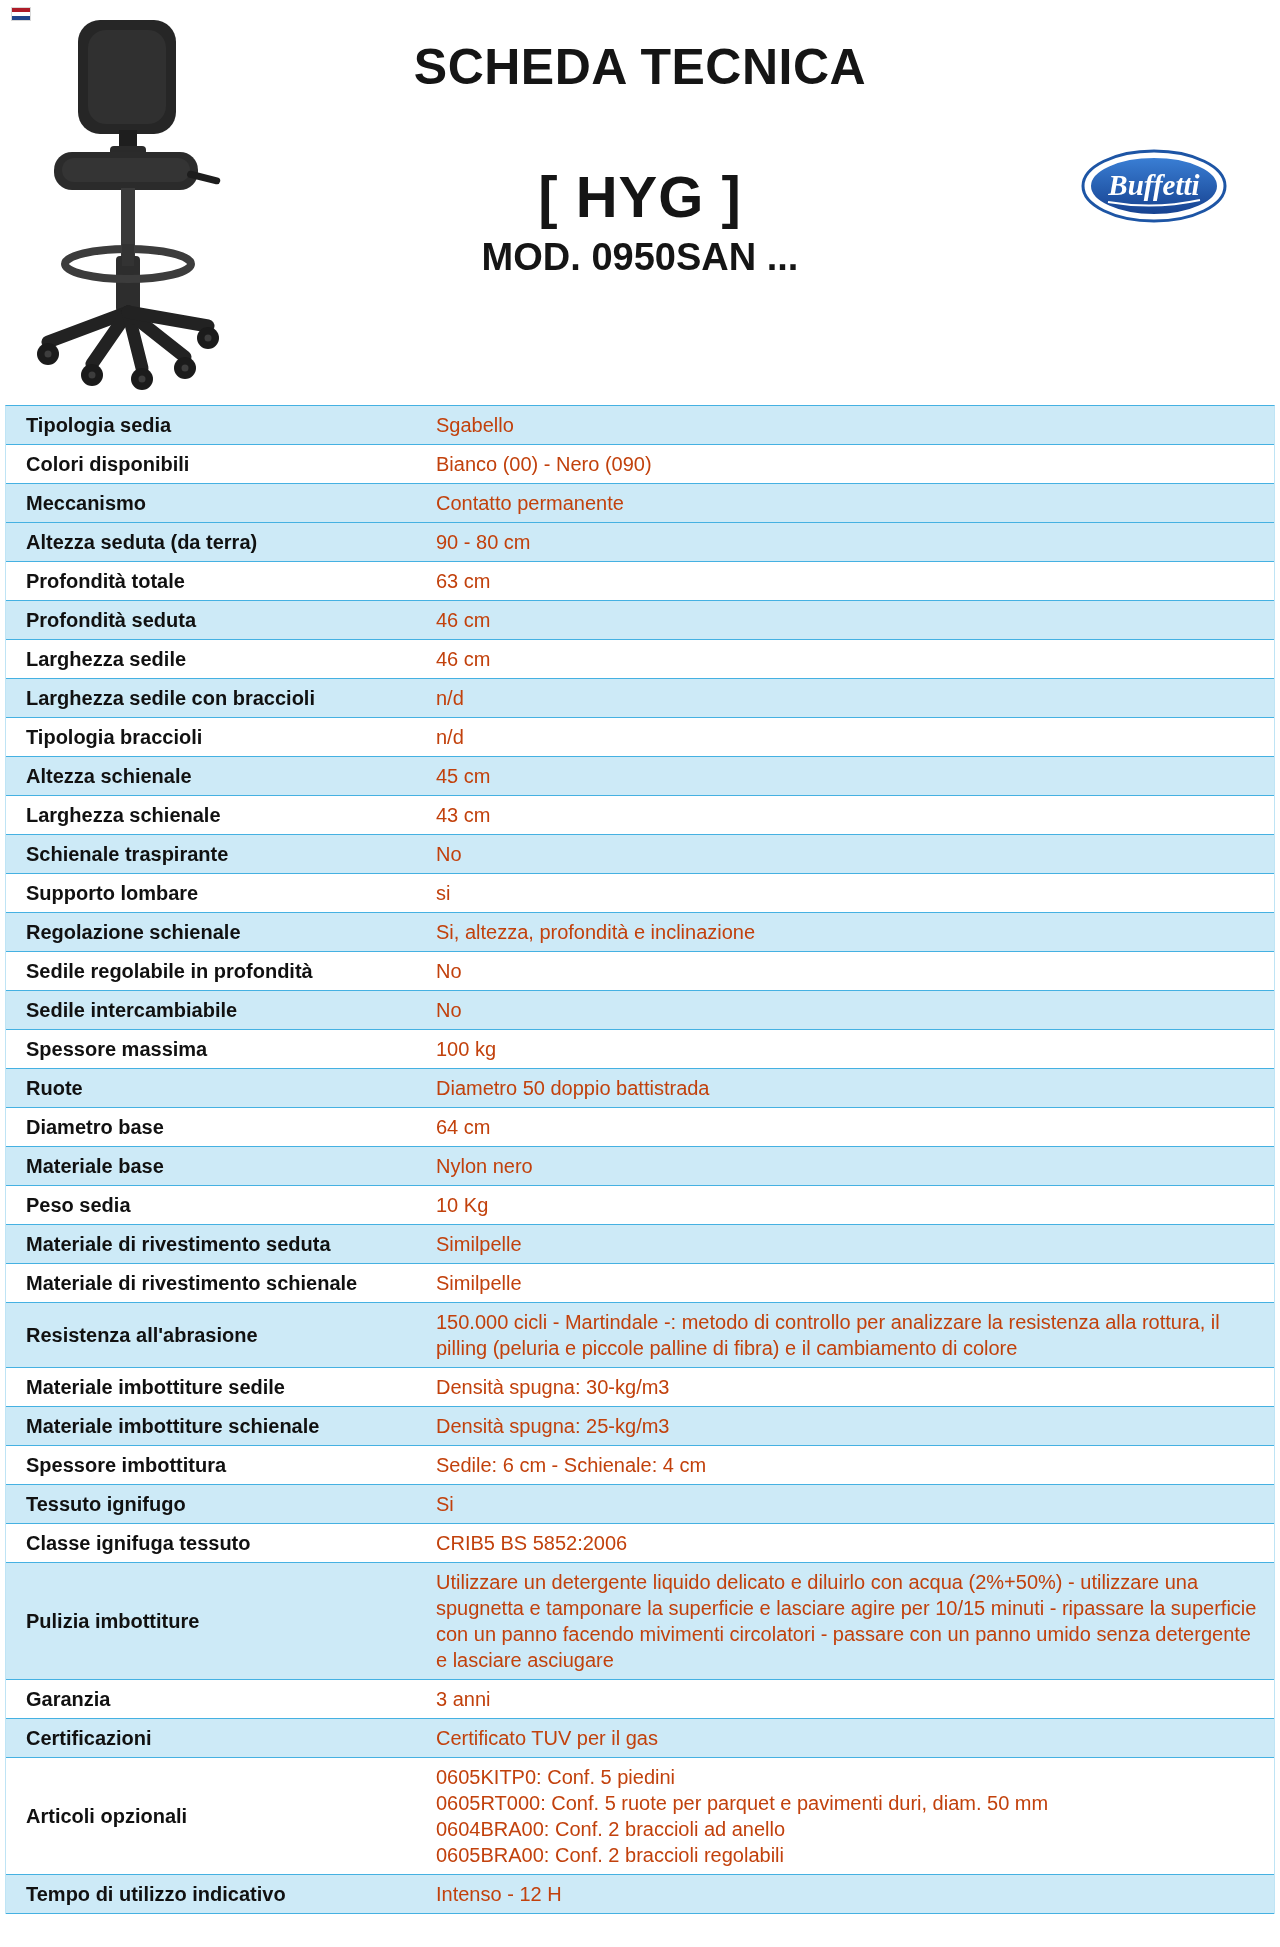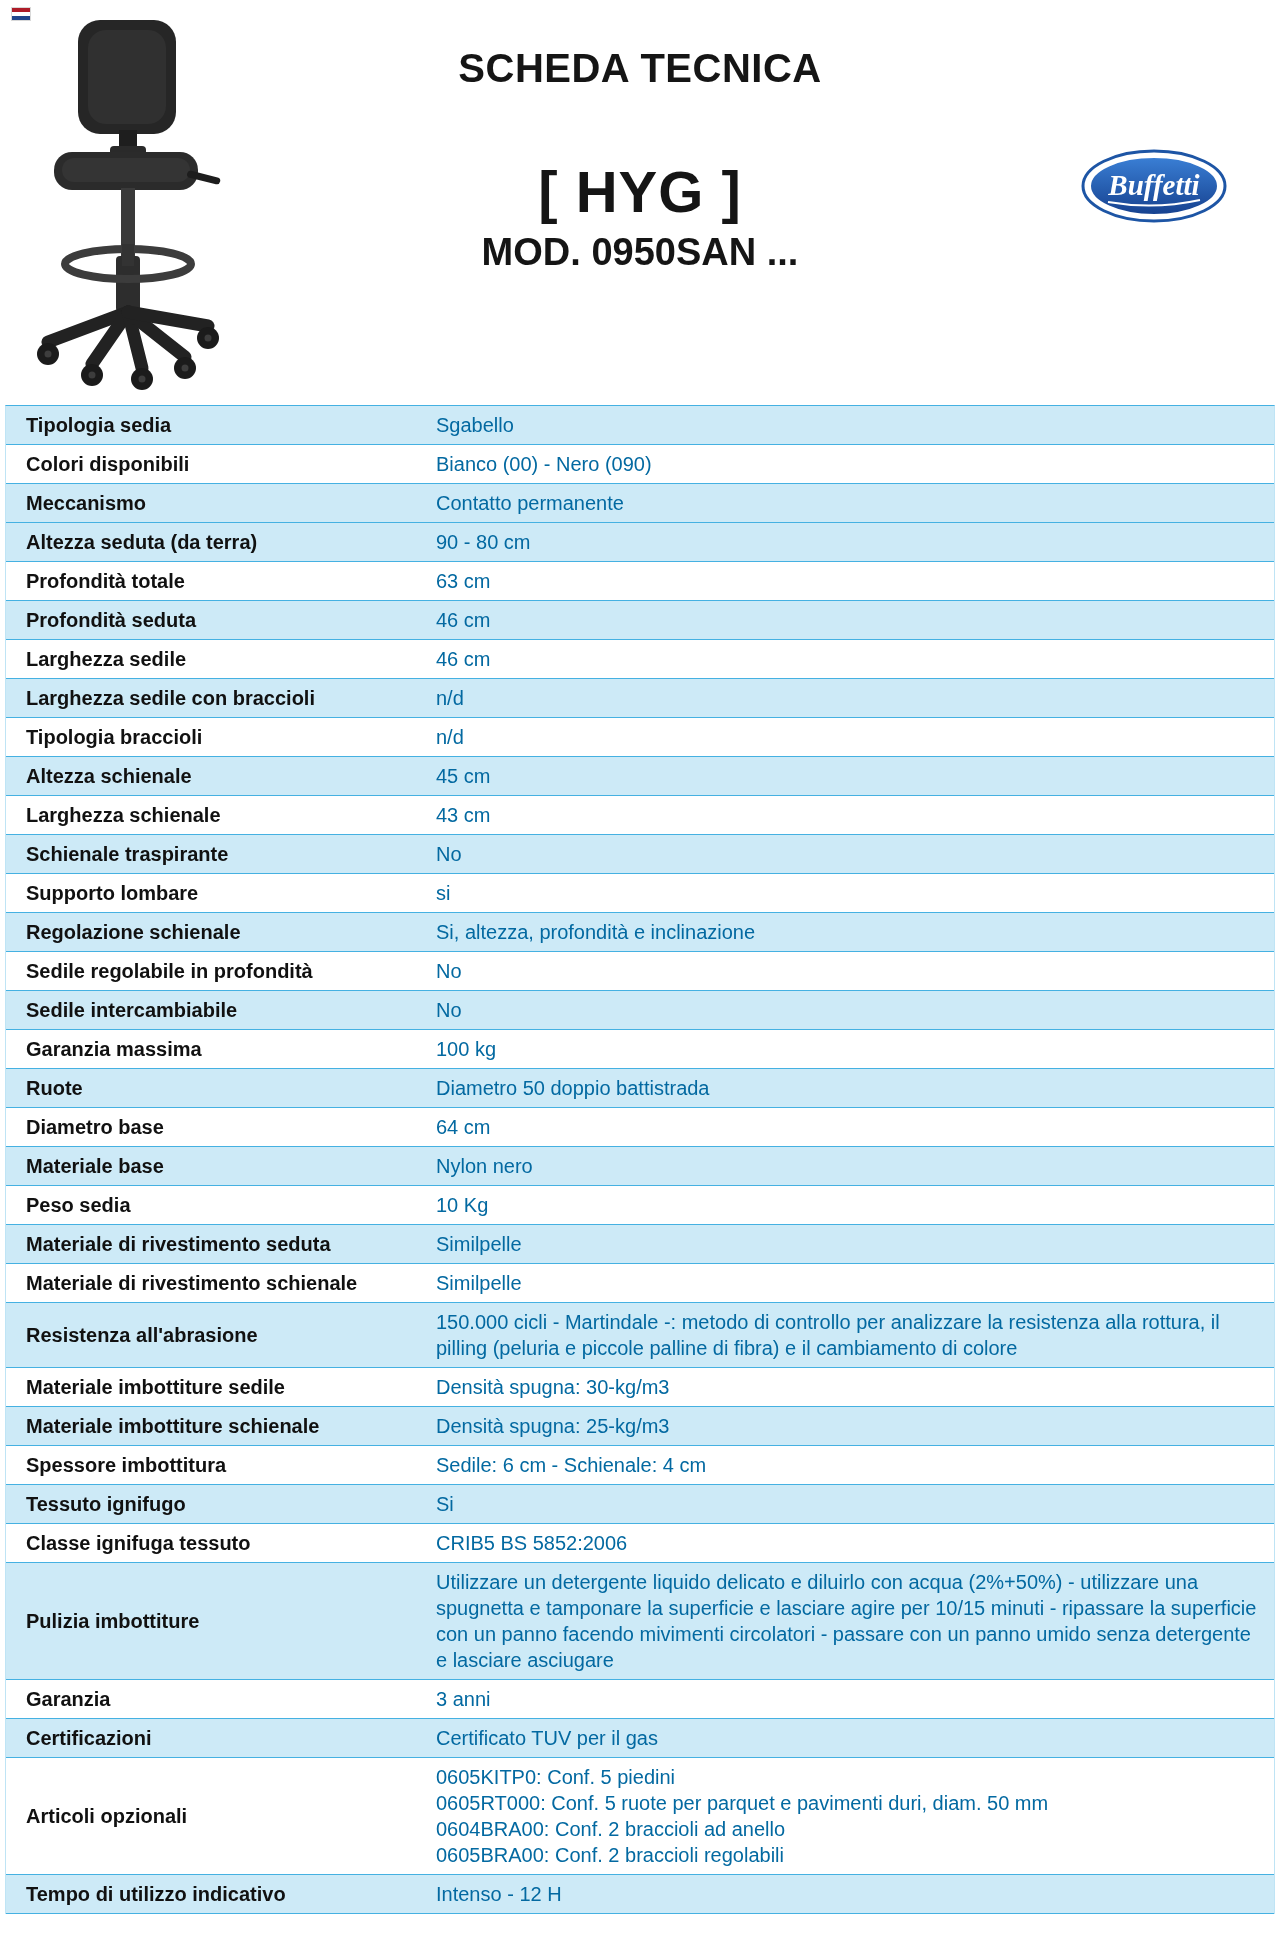--- a/index.html
+++ b/index.html
@@ -16,39 +16,39 @@
   .flag{position:absolute;left:12px;top:8px;width:18px;height:12px;
     box-shadow:0 0 0 1px rgba(0,0,0,.15);display:flex;flex-direction:column;}
   .flag span{flex:1;}
   .flag .f-r{background:#ae1c28;}
   .flag .f-w{background:#ffffff;}
   .flag .f-b{background:#21468b;}
 
   
   header{position:relative;height:400px;}
   .titles{position:absolute;left:0;right:0;top:34px;text-align:center;}
-  .titles h1{margin:12px;font-size:40px;font-weight:700;letter-spacing:.5px;color:#151515;}
+  .titles h1{margin:4px;font-size:50px;font-weight:700;letter-spacing:.5px;color:#151515;}
   .model{margin-top:67px;font-size:58px;font-weight:700;color:#151515;letter-spacing:1px;}
   .mod-line{margin-top:6px;font-size:38px;font-weight:700;color:#151515;}
 
   .chair{position:absolute;left:22px;top:12px;width:262px;height:378px;}
   .logo{position:absolute;right:52px;top:148px;width:148px;height:76px;}
 
   
   .spec-table{
     position:absolute;left:5px;right:5px;top:405px;
     border-top:1px solid #45b1e2;
     border-left:1px solid #bfe4f5;
     border-right:1px solid #bfe4f5;
   }
   .row{display:flex;align-items:center;border-bottom:1px solid #45b1e2;background:#ffffff;}
   .row.alt{background:#cdeaf7;}
   .cell{font-size:20px;line-height:1.3;padding:6px 10px;}
   .cell.label{flex:0 0 420px;width:420px;font-weight:700;padding-left:20px;color:#111;box-sizing:border-box;}
-  .cell.value{flex:1;color:#0369a1;white-space:pre-line;padding-right:14px;}
+  .cell.value{flex:1;color:#c2410c;white-space:pre-line;padding-right:14px;}
 </style>
 </head>
 <body>
 
 <div class="page">
 
   <div class="flag">
     <span class="f-r"></span>
     <span class="f-w"></span>
     <span class="f-b"></span>
@@ -182,21 +182,21 @@
       </div>
       <div class="row">
         <div class="cell label">Sedile regolabile in profondità</div>
         <div class="cell value">No</div>
       </div>
       <div class="row alt">
         <div class="cell label">Sedile intercambiabile</div>
         <div class="cell value">No</div>
       </div>
       <div class="row">
-        <div class="cell label">Garanzia massima</div>
+        <div class="cell label">Spessore massima</div>
         <div class="cell value">100 kg</div>
       </div>
       <div class="row alt">
         <div class="cell label">Ruote</div>
         <div class="cell value">Diametro 50 doppio battistrada</div>
       </div>
       <div class="row">
         <div class="cell label">Diametro base</div>
         <div class="cell value">64 cm</div>
       </div>

